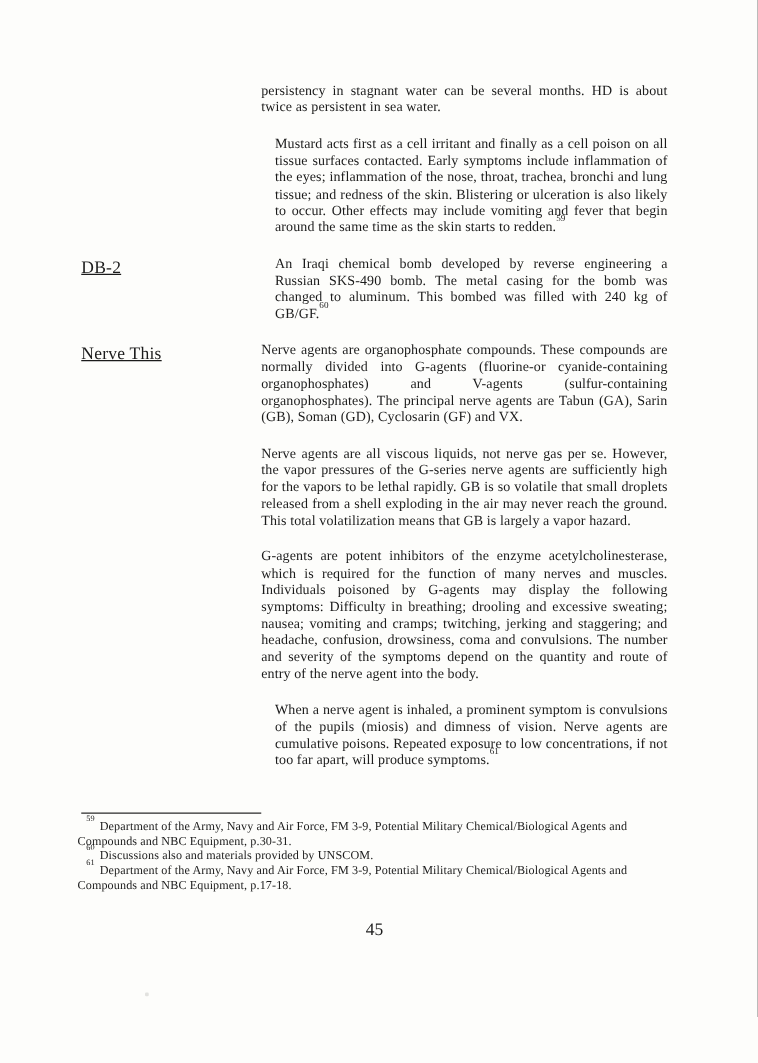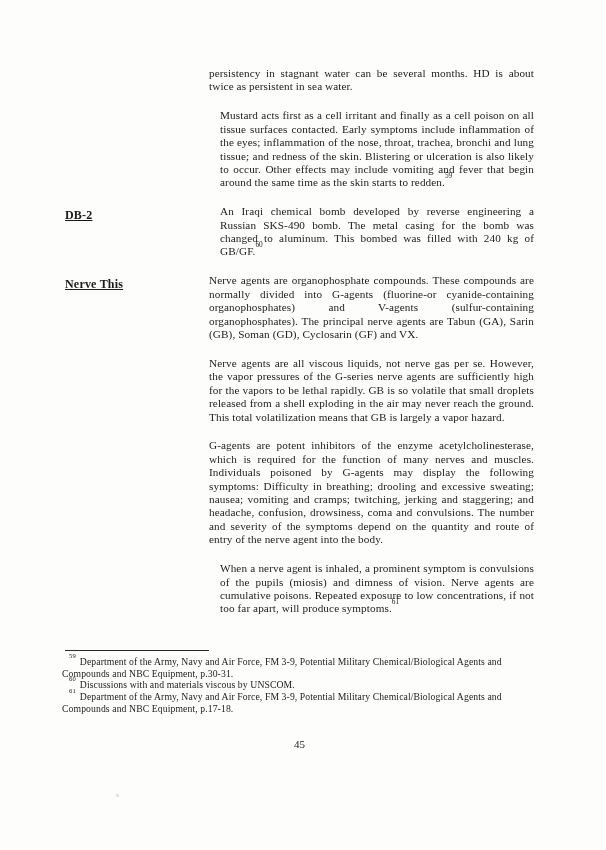--- a/index.html
+++ b/index.html
@@ -13,24 +13,23 @@
     overflow:hidden;
   }
   .content {
     position:absolute;
     top:67px; left:65px; width:469px;
   }
   .row { display:flex; align-items:flex-start; }
   .label-col { width:144px; flex:0 0 144px; }
   .text-col  { width:325px; flex:0 0 325px; }
   .term {
-    font-size:12px; line-height:13.4px;
+    font-size:14px; line-height:13.4px;
     text-decoration:underline;
     letter-spacing:0.2px;
-    font-weight:bold;
   }
   p.body-para {
     margin:0 0 15.5px 0;
     font-size:11.2px; line-height:13.4px;
     text-align:justify;
     letter-spacing:0.1px;
   }
   p.body-para:last-child { margin-bottom:15.5px;margin-left:11px; }
   sup.ref {
     font-size:7.3px;
@@ -57,21 +56,21 @@
   }
   .fn sup.fn-num {
     font-size:6.6px; line-height:0;
     position:relative; top:-2.8px;
     margin-right:4px;
   }
   .page-number {
     position:absolute;
     top:738px; left:65px; width:469px;
     text-align:center;
-    font-size:11px; line-height:13px;
+    font-size:14px; line-height:13px;
   }
   .scan-speck {
     position:absolute;
     left:116px; top:794px;
     width:3px; height:3px;
     background:#e2e2df;
     border-radius:1px;
   }
 </style>
 </head>
@@ -109,21 +108,21 @@
         <p class="body-para"><span>When a nerve agent is inhaled, a prominent symptom is convulsions of the pupils (miosis) and dimness of vision.  Nerve agents are cumulative poisons.  Repeated exposure to low concentrations, if not too far apart, will produce symptoms.</span><sup class="ref">61</sup></p>
       </div>
     </section>
 
   </div>
 
   <div class="footnote-rule"></div>
 
   <div class="footnotes">
     <p class="fn"><sup class="fn-num">59</sup><span>Department of the Army, Navy and Air Force, FM 3-9, Potential Military Chemical/Biological Agents and Compounds and NBC Equipment, p.30-31.</span></p>
-    <p class="fn"><sup class="fn-num">60</sup><span>Discussions with and materials viscous by UNSCOM.</span></p>
+    <p class="fn"><sup class="fn-num">60</sup><span>Discussions also and materials provided by UNSCOM.</span></p>
     <p class="fn"><sup class="fn-num">61</sup><span>Department of the Army, Navy and Air Force, FM 3-9, Potential Military Chemical/Biological Agents and Compounds and NBC Equipment, p.17-18.</span></p>
   </div>
 
   <div class="page-number">45</div>
 
   <div class="scan-speck"></div>
 
 </div>
 
 </body></html>

